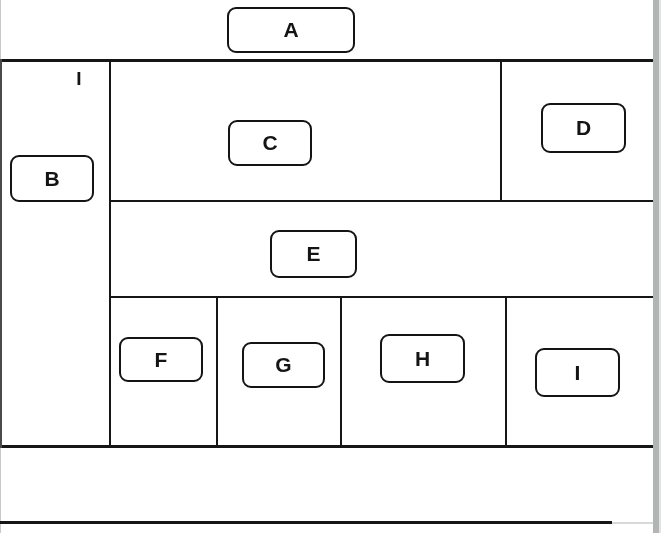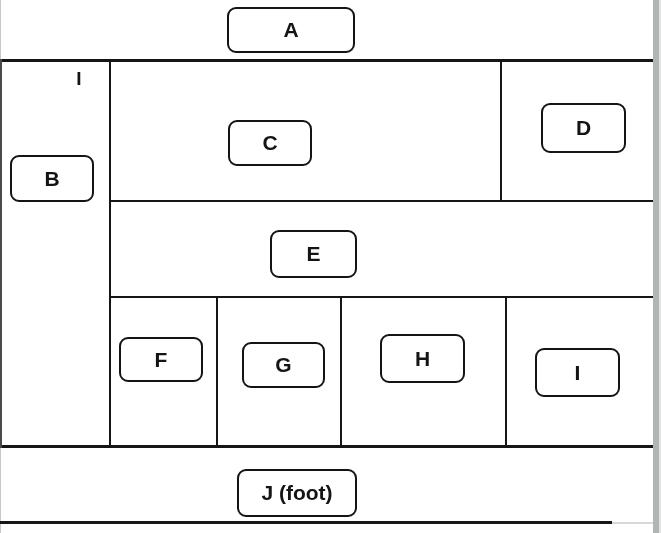--- a/index.html
+++ b/index.html
@@ -105,15 +105,14 @@
 
   <div class="rbox box-a">A</div>
   <div class="rbox box-b">B</div>
   <div class="rbox box-c">C</div>
   <div class="rbox box-d">D</div>
   <div class="rbox box-e">E</div>
   <div class="rbox box-f">F</div>
   <div class="rbox box-g">G</div>
   <div class="rbox box-h">H</div>
   <div class="rbox box-i">I</div>
-  <div class="rbox box-j">J (foot)</div>
 
 </div>
 
 </body></html>

